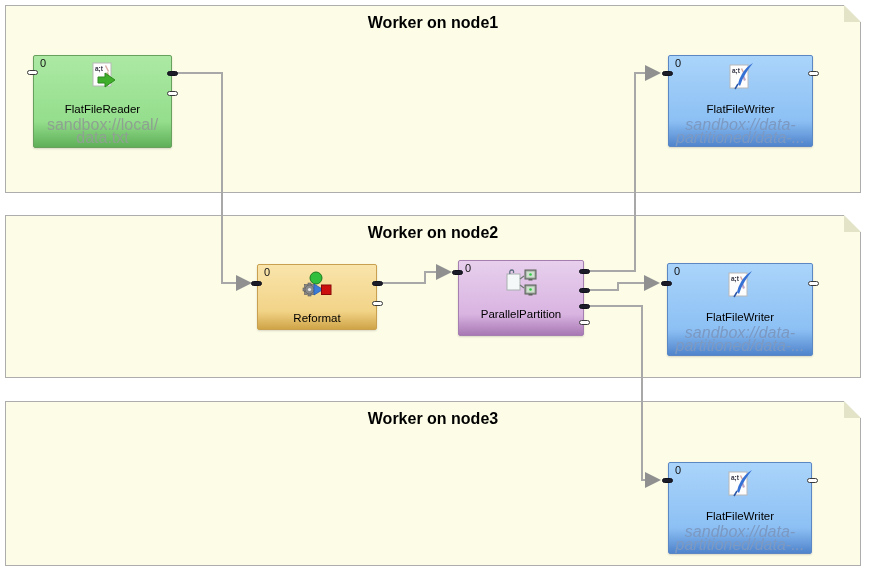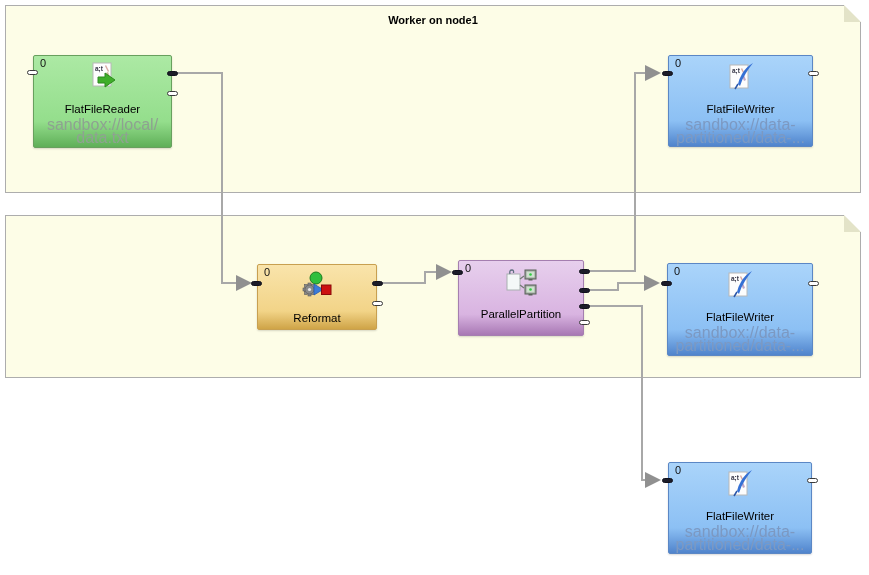--- a/index.html
+++ b/index.html
@@ -10,21 +10,21 @@
   }
   
   .panel {
     position:absolute; left:5px; width:856px;
     background:var(--panel-bg,#FDFDE7);
     border:1px solid var(--panel-border,#ADADAD);
     box-sizing:border-box;
   }
   .panel-title {
     margin-top:8px; text-align:center;
-    font-size:11px; font-weight:bold; color:#000;
+    font-size:16px; font-weight:bold; color:#000;
   }
   .fold {
     position:absolute; top:-1px; right:-1px;
     width:0; height:0; border-style:solid;
     border-width:0 17px 17px 0;
     border-color:#ffffff #ffffff #e3e3c8 #ffffff;
   }
   
   .component {
     position:absolute; box-sizing:border-box;
@@ -49,21 +49,21 @@
     border-color:var(--partition-border,#A57FB0);
   }
   .badge {
     position:absolute; top:1px; left:6px;
     font-size:11px; color:#111;
   }
   .icon { margin-top:5px; height:34px; display:block; }
   .comp-name { font-size:11.5px; color:#000; margin-top:8px; white-space:nowrap; }
   .comp-path { font-size:16px; line-height:13px; text-align:center; margin-top:3px; }
   .reader .comp-path { color:var(--path-text-reader,#8EA291); }
-  .writer .comp-path { color:var(--path-text-writer,#7C99C2); }
+  .writer .comp-path { color:var(--path-text-writer,#7C99C2);font-style:italic; }
   
   .port {
     position:absolute; width:11px; height:5px;
     border-radius:3px; box-sizing:border-box;
   }
   .port.filled { background:#1c1c28; border:1px solid #11111c; }
   .port.empty  { background:#ffffff; border:1px solid #3a3a3a; }
   .port.left  { left:-7px; }
   .port.right { right:-7px; }
   
@@ -74,20 +74,25 @@
 <body>
 
 <div class="canvas">
 
   <div class="panel" style="top:5px;height:188px;">
     <div class="fold"></div>
     <div class="panel-title">Worker on node1</div>
   </div>
   <div class="panel" style="top:215px;height:163px;">
     <div class="fold"></div>
+    <div class="panel-title">Worker on node2</div>
+  </div>
+  <div class="panel" style="top:401px;height:165px;">
+    <div class="fold"></div>
+    <div class="panel-title">Worker on node3</div>
   </div>
 
   <svg class="edges" width="869" height="575">
     <defs>
       <marker id="arrow" markerWidth="8" markerHeight="8" refX="7" refY="4" orient="auto">
         <path d="M0,0 L8,4 L0,8 Z" fill="#909090"></path>
       </marker>
     </defs>
     <g fill="none" stroke="#A8A8A8" stroke-width="2">
       <path d="M177,73 H222 V283 H250" marker-end="url(#arrow)"></path>

